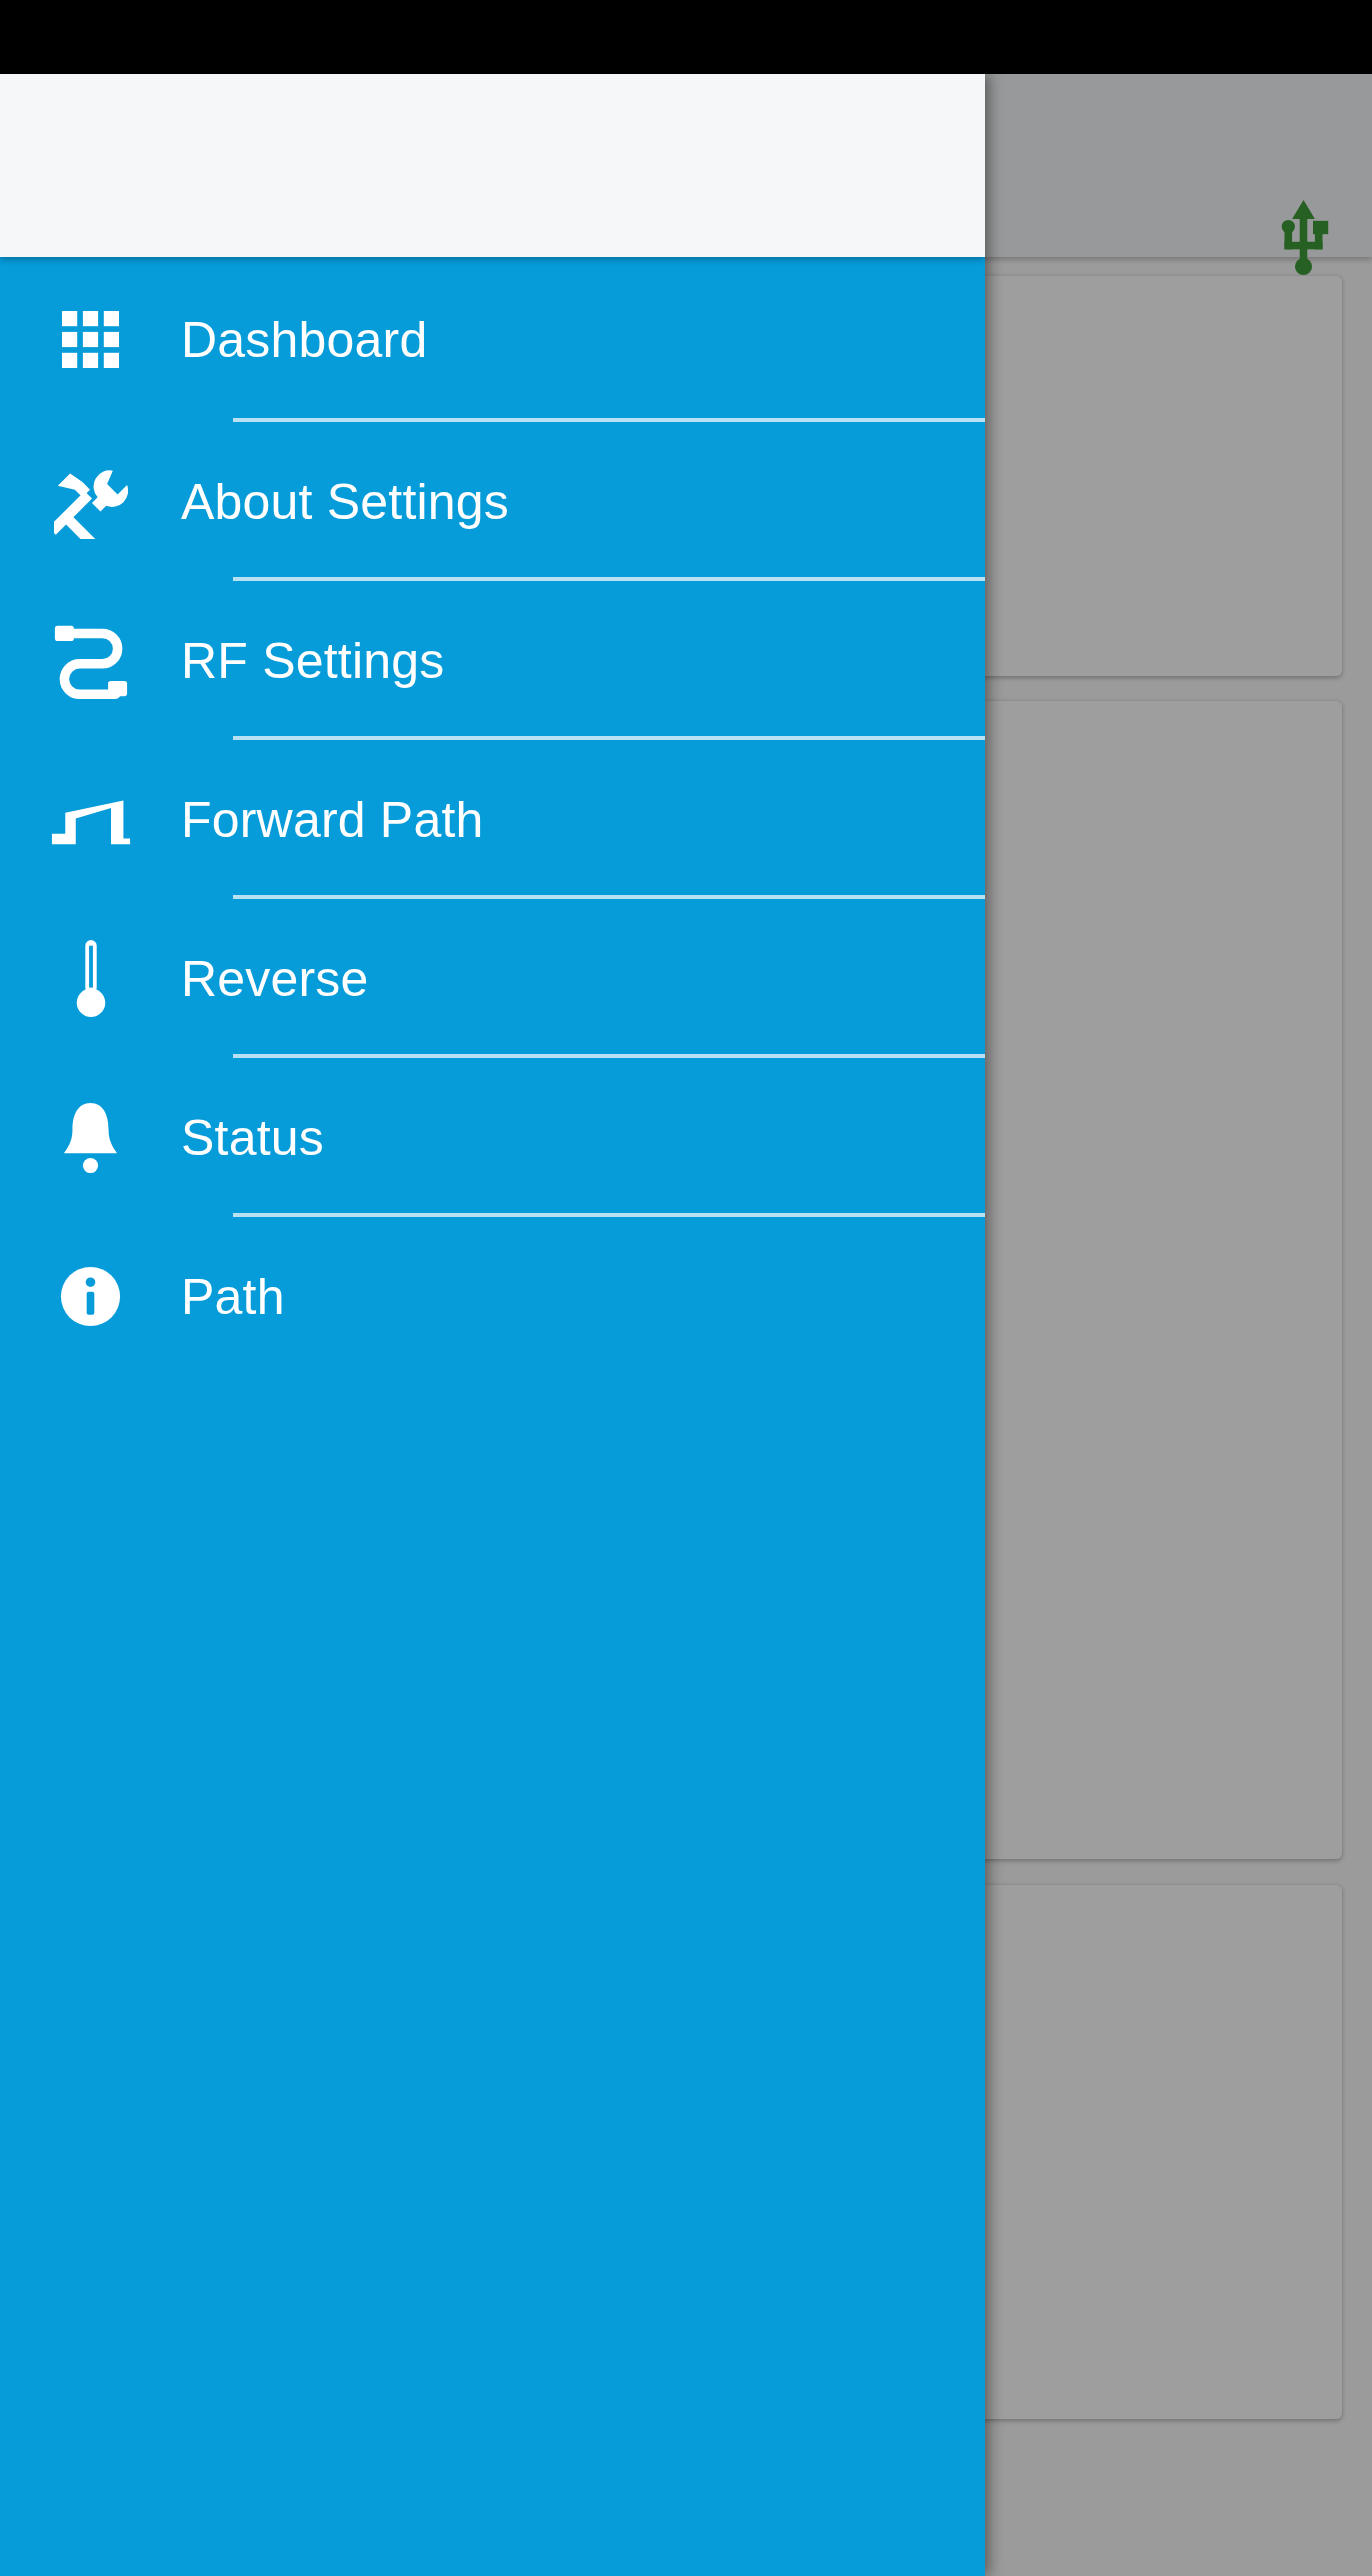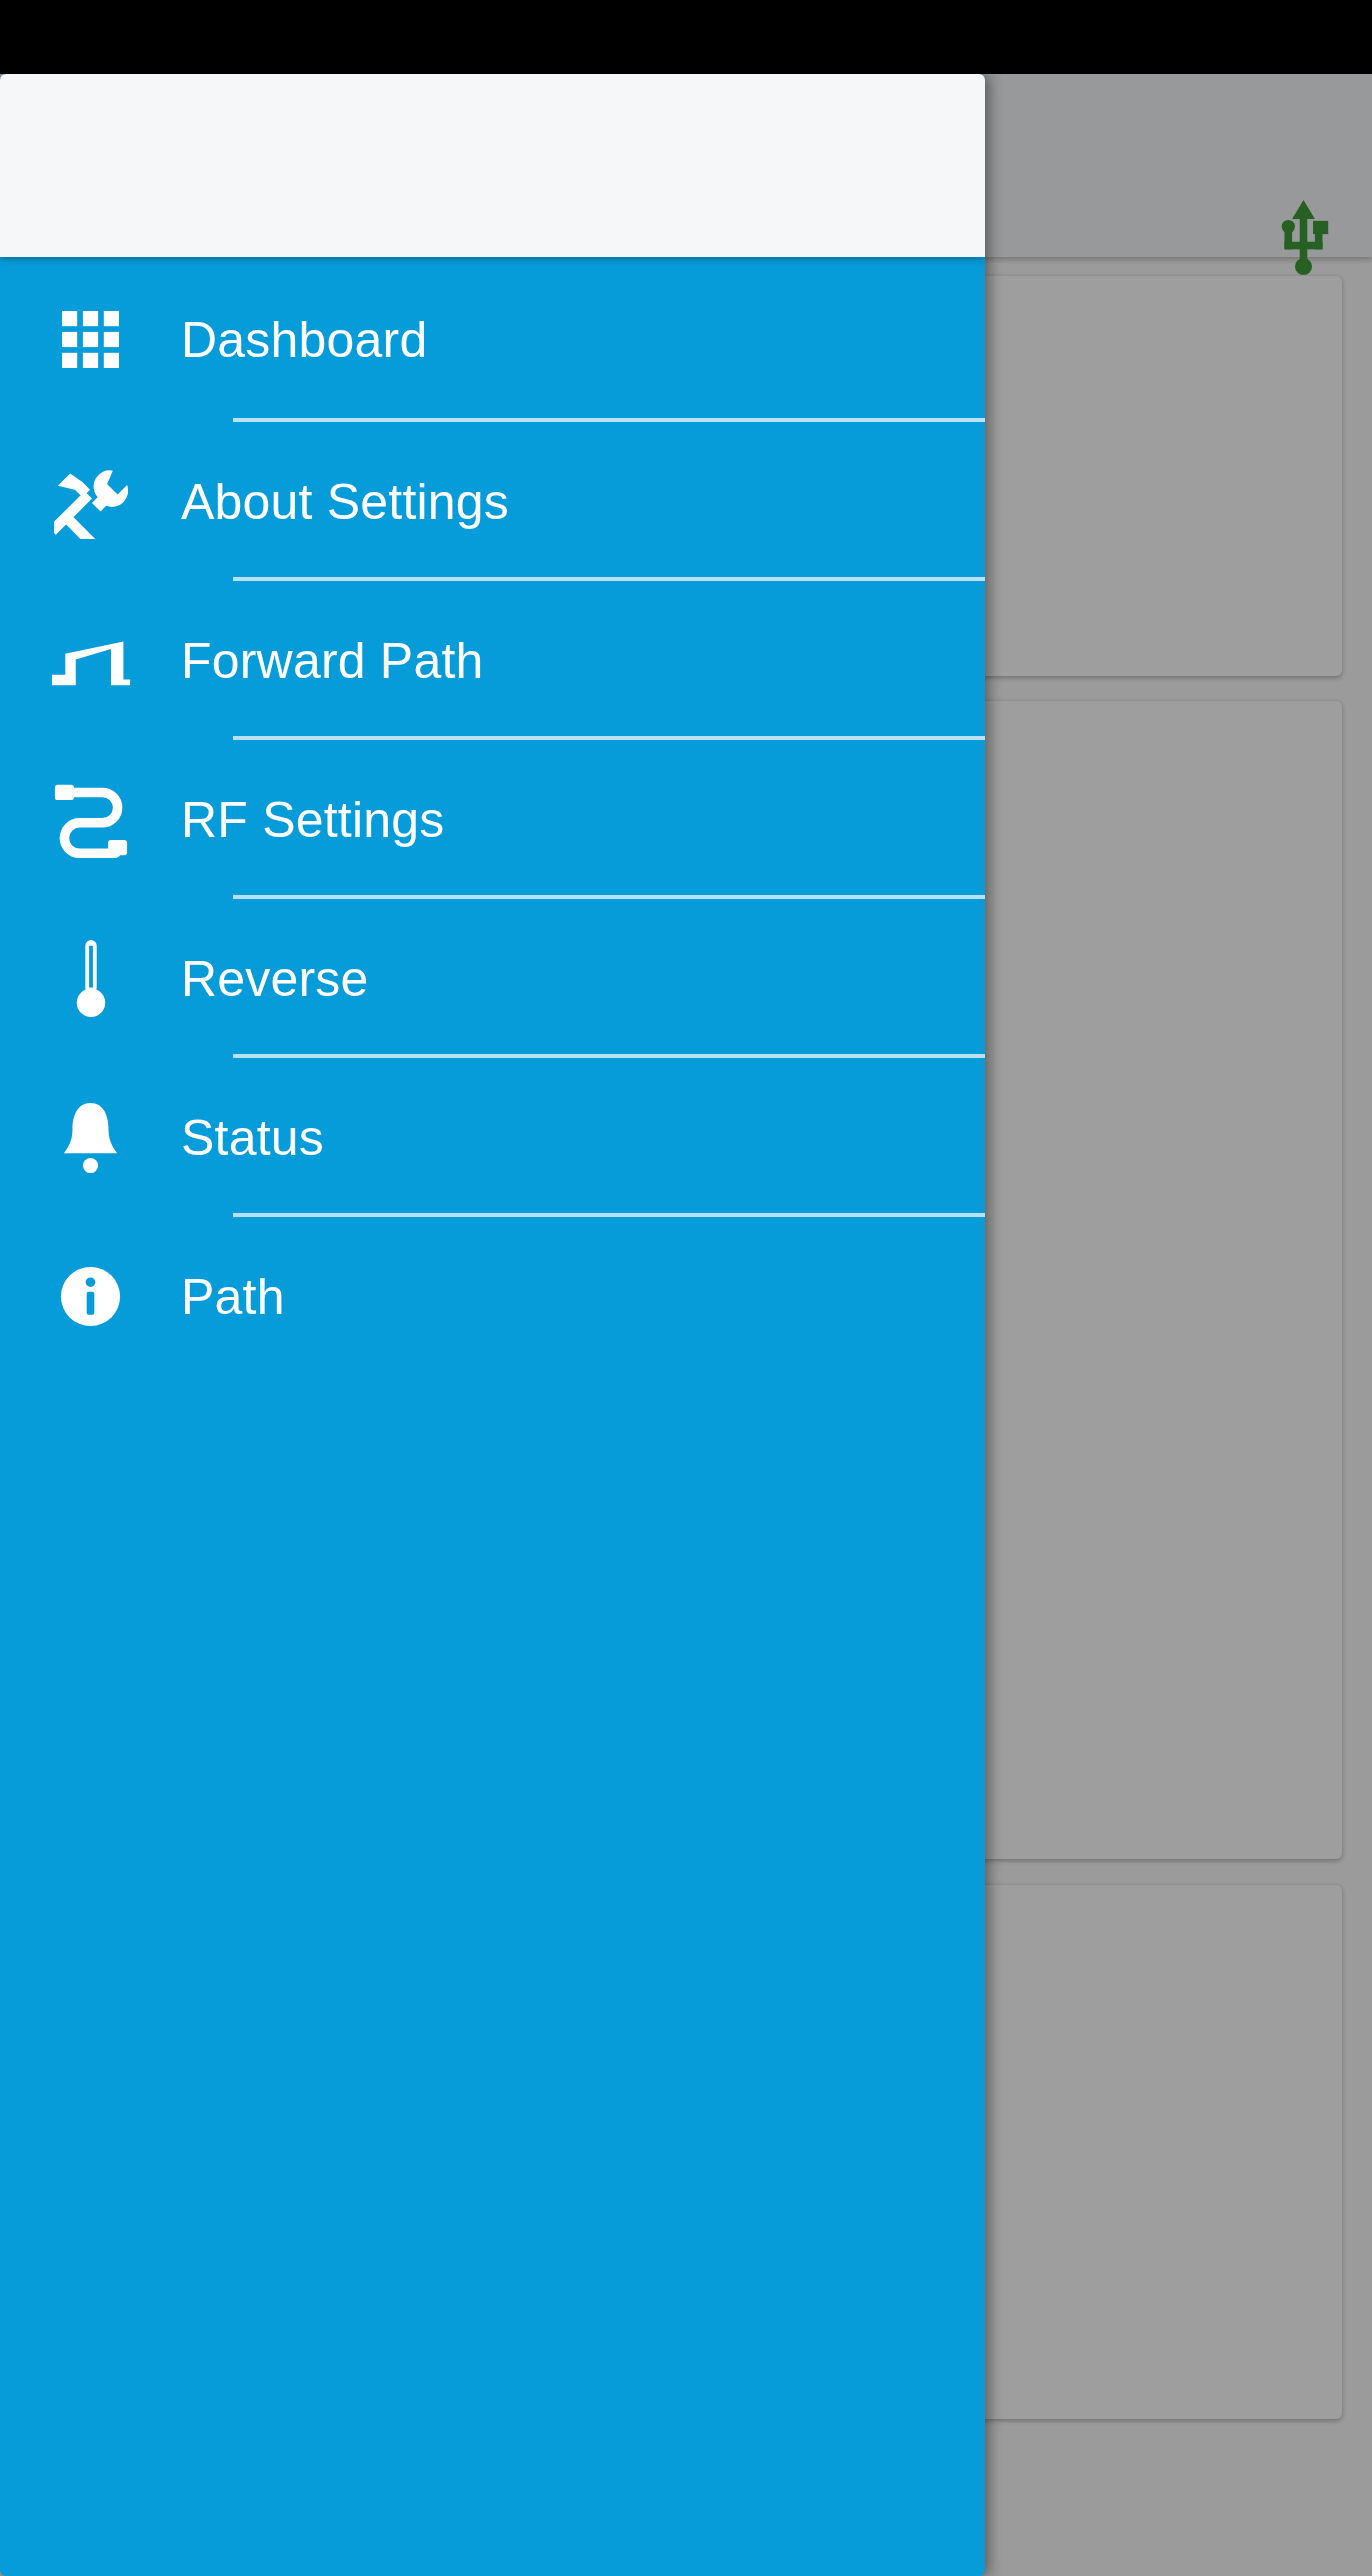--- a/index.html
+++ b/index.html
@@ -130,21 +130,20 @@
   
   .drawer {
     position: absolute;
     left: 0;
     top: 74px;
     width: 985px;
     height: 2502px;
     background: #069bd9;
     box-shadow: 3.8px 0 13.3px rgba(0,0,0,0.42);
     overflow: hidden;
-    border-radius: 6px;
   }
 
   .drawer-header {
     position: relative;
     width: 985px;
     height: 183px;
     background: #f6f7f8;
     box-shadow: 0 2.9px 6.7px rgba(0,0,0,0.3);
     z-index: 2;
   }
@@ -273,41 +272,41 @@
               <rect x="12" y="56" width="11" height="40" transform="rotate(-45 17 60)"></rect>
             </g>
           </svg>
         </span>
         <span class="label">About Settings</span>
         <span class="divider"></span>
       </div>
 
       <div class="drawer-item">
         <span class="icon-slot">
-          <svg viewBox="0 0 88 64" width="84" height="61">
-            <path d="M3 58 V47 h14 V25 L78 12 V52 h7 v6 h-20 V20 L28 31 V58 Z" fill="#ffffff"></path>
-          </svg>
-        </span>
-        <span class="label">Forward Path</span>
-        <span class="divider"></span>
-      </div>
-
-      <div class="drawer-item">
-        <span class="icon-slot">
           <svg viewBox="0 0 80 86" width="76" height="82">
             <g fill="none" stroke="#ffffff" stroke-width="10" stroke-linecap="round">
               <path d="M14 14 H52 a16 16 0 0 1 0 32 H28 a16 16 0 0 0 0 32 H66"></path>
             </g>
             <g fill="#ffffff">
               <rect x="2" y="6" width="20" height="16" rx="3"></rect>
               <rect x="58" y="64" width="20" height="16" rx="3"></rect>
             </g>
           </svg>
         </span>
         <span class="label">RF Settings</span>
+        <span class="divider"></span>
+      </div>
+
+      <div class="drawer-item">
+        <span class="icon-slot">
+          <svg viewBox="0 0 88 64" width="84" height="61">
+            <path d="M3 58 V47 h14 V25 L78 12 V52 h7 v6 h-20 V20 L28 31 V58 Z" fill="#ffffff"></path>
+          </svg>
+        </span>
+        <span class="label">Forward Path</span>
         <span class="divider"></span>
       </div>
 
 
       <div class="drawer-item">
         <span class="icon-slot">
           <svg viewBox="0 0 40 86" width="38" height="82">
             <g fill="#ffffff">
               <rect x="14" y="2" width="12" height="56" rx="6"></rect>
               <circle cx="20" cy="68" r="15"></circle>

